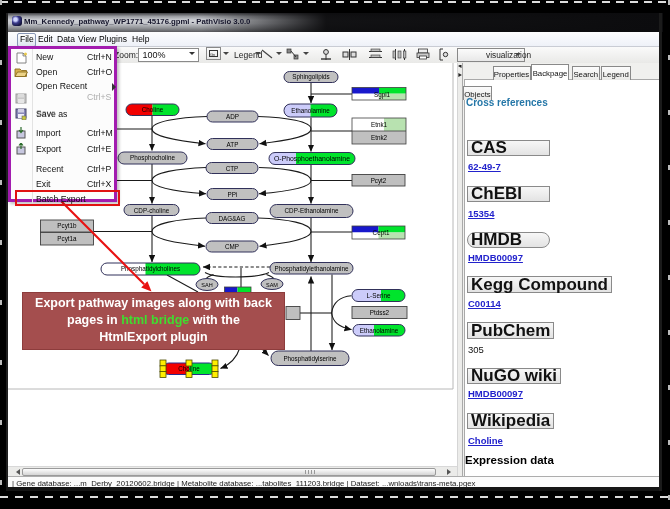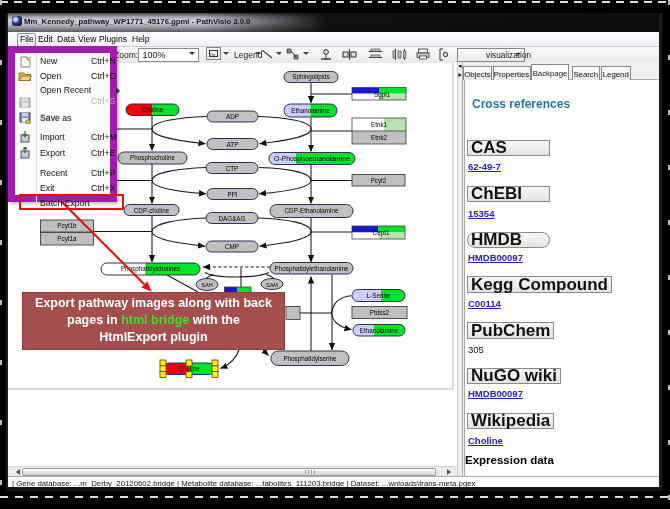--- a/index.html
+++ b/index.html
@@ -56,21 +56,21 @@
     padding:0.5px 3px 0 3px;box-sizing:content-box;line-height:13px;}
   .lnk{position:absolute;left:468px;font-size:9.5px;font-weight:bold;color:#2222cc;text-decoration:underline;}
   
   #hscroll{left:8px;top:466px;width:449px;height:10px;background:#ebebe9;border-top:1px solid #d8d8d8;}
   #hthumb{position:absolute;left:14px;top:1px;width:414px;height:8px;background:linear-gradient(#fdfdfd,#d4d4d4);
     border:1px solid #9a9a9a;border-radius:2px;box-sizing:border-box;}
   #statusbar{left:8px;top:476px;width:653px;height:11px;background:#fbfbfb;border-top:1px solid #adadad;
     font-size:7.8px;color:#1a1a1a;}
   
   #dropdown{left:8px;top:46px;width:109px;height:156px;background:#fcfcfc;
-    border:7px solid #a21caf;box-sizing:border-box;z-index:50;box-shadow:2px 2px 3px rgba(0,0,0,.25);}
+    border:3px solid #a21caf;box-sizing:border-box;z-index:50;box-shadow:2px 2px 3px rgba(0,0,0,.25);}
   .mi{position:absolute;left:25px;font-size:8.7px;color:#111;}
   .ms{position:absolute;left:76px;font-size:8.7px;color:#111;}
   .mgray{color:#aeaeae !important;}
   
   #callout{left:22px;top:292px;width:261px;height:54px;background:#a44e4e;border:1px solid #8d3c3c;
     z-index:40;color:#fff;font-weight:bold;font-size:12.5px;text-align:center;line-height:16.8px;
     padding-top:2px;box-sizing:content-box;}
   #callout .grn{color:#3fdd30;}
   #redarrow{left:0;top:0;width:670px;height:509px;z-index:45;pointer-events:none;}
   #pathsvg{left:0;top:0;width:670px;height:509px;z-index:5;}
@@ -371,26 +371,26 @@
         <rect x="212" y="365.8" width="6" height="6"></rect>
 <rect x="160" y="371.5" width="6" height="6"></rect>
         <rect x="186" y="371.5" width="6" height="6"></rect>
         <rect x="212" y="371.5" width="6" height="6"></rect>
 </g>
 </g>
 </svg>
 <div class="abs" id="splitter"></div>
 <div class="abs" id="rpanel"></div>
 <div class="abs" id="rcontent"></div>
-<div class="tab" style="left:463px;width:29px;">Objects</div>
+<div class="tab" style="left:463px;width:29px;margin-top:20px;">Objects</div>
 <div class="tab" style="left:492.5px;width:38px;">Properties</div>
 <div class="tab" style="left:531px;width:38px;top:64px;height:16px;background:#fff;padding-top:3.5px;">Backpage</div>
 <div class="tab" style="left:572px;width:27.5px;">Search</div>
 <div class="tab" style="left:601px;width:29.5px;">Legend</div>
-<div class="abs" style="left:466px;top:97px;font-size:12px;font-weight:bold;color:#2577a8;z-index:6;margin-left:6px;">Cross references</div>
+<div class="abs" style="left:466px;top:97px;font-size:10px;font-weight:bold;color:#2577a8;z-index:6;">Cross references</div>
 <div class="hdr" style="top:139.5px;">CAS</div>
 <div class="lnk" style="top:160.5px;">62-49-7</div>
 <div class="hdr" style="top:185.5px;">ChEBI</div>
 <div class="lnk" style="top:208px;">15354</div>
 <div class="hdr" style="top:231.5px;border-radius:8px;">HMDB</div>
 <div class="lnk" style="top:251.5px;">HMDB00097</div>
 <div class="hdr" style="top:276px;">Kegg Compound</div>
 <div class="lnk" style="top:297.5px;">C00114</div>
 <div class="hdr" style="top:322px;">PubChem</div>
 <div class="abs" style="left:468px;top:343.5px;font-size:9.5px;color:#111;z-index:6;">305</div>

